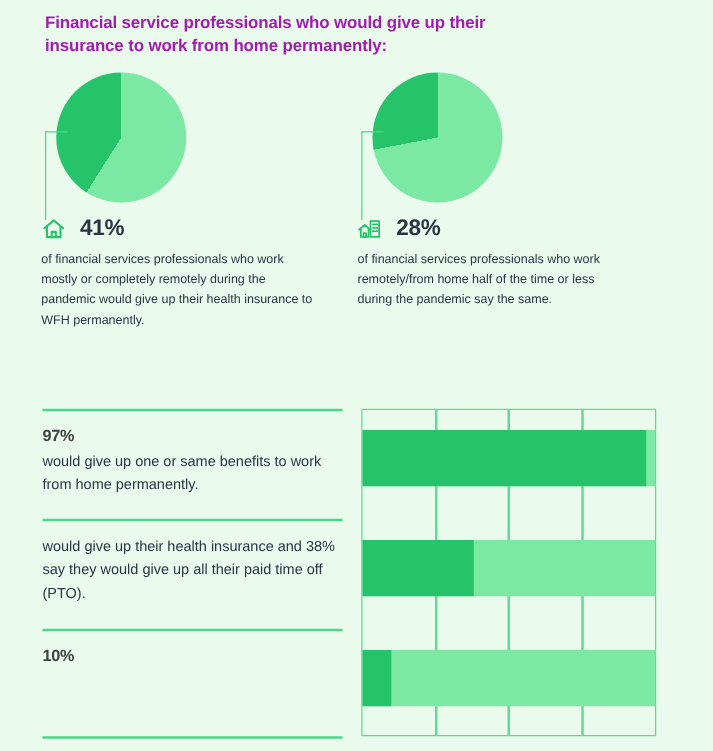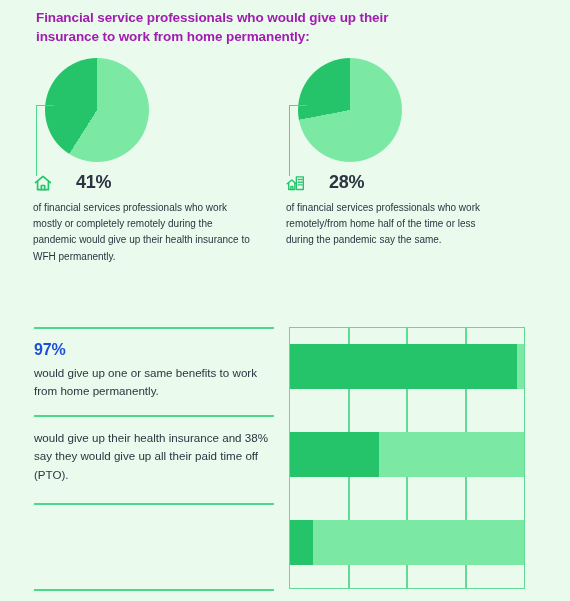--- a/index.html
+++ b/index.html
@@ -66,21 +66,21 @@
   .stat {
     position: absolute;
     width: 218px;
   }
   .stat.left  { left: 33px; top: 172px; }
   .stat.right { left: 286px; top: 172px; }
 
   .stat-head {
     display: flex;
     align-items: center;
-    gap: 23px;
+    gap: 11px;
     margin-bottom: 7px;
   }
   .stat-icon {
     width: 20px;
     height: 20px;
     display: inline-flex;
     align-items: center;
     justify-content: center;
     flex: 0 0 auto;
   }
@@ -144,23 +144,23 @@
   .row-sep.s2 { top: 176px; }
   .row-sep.s3 { top: 262px; }
 
   .row-label {
     position: absolute;
     left: 12px;
     width: 244px;
     top: 14px;
   }
   .row-pct {
-    font-size: 16px;
+    font-size: 13px;
     font-weight: bold;
-    color: #1d4ed8;
+    color: #404040;
     letter-spacing: -0.2px;
     margin-bottom: 5px;
   }
   .row-desc {
     font-size: 11.6px;
     line-height: 1.58;
     color: #2b3440;
   }
   .row-desc b { font-weight: bold; }
 
@@ -263,20 +263,21 @@
       <div class="row-desc">would give up their health insurance and 38% say they would give up all their paid time off (PTO).</div>
     </div>
   </div>
   <div class="bar-track b1">
     <div class="bar-light" style="width:100%"></div>
     <div class="bar-dark" style="width: 38%;"></div>
   </div>
 
   <div class="row r2">
     <div class="row-label">
+      <div class="row-pct">10%</div>
     </div>
   </div>
   <div class="bar-track b2">
     <div class="bar-light" style="width:100%"></div>
     <div class="bar-dark" style="width: 10%;"></div>
   </div>
 
 </div>
 
 </body></html>

